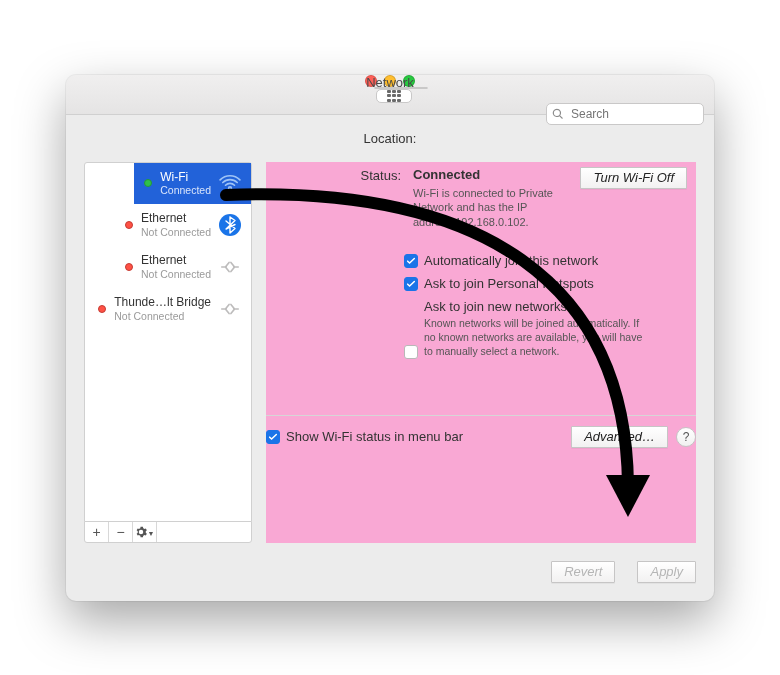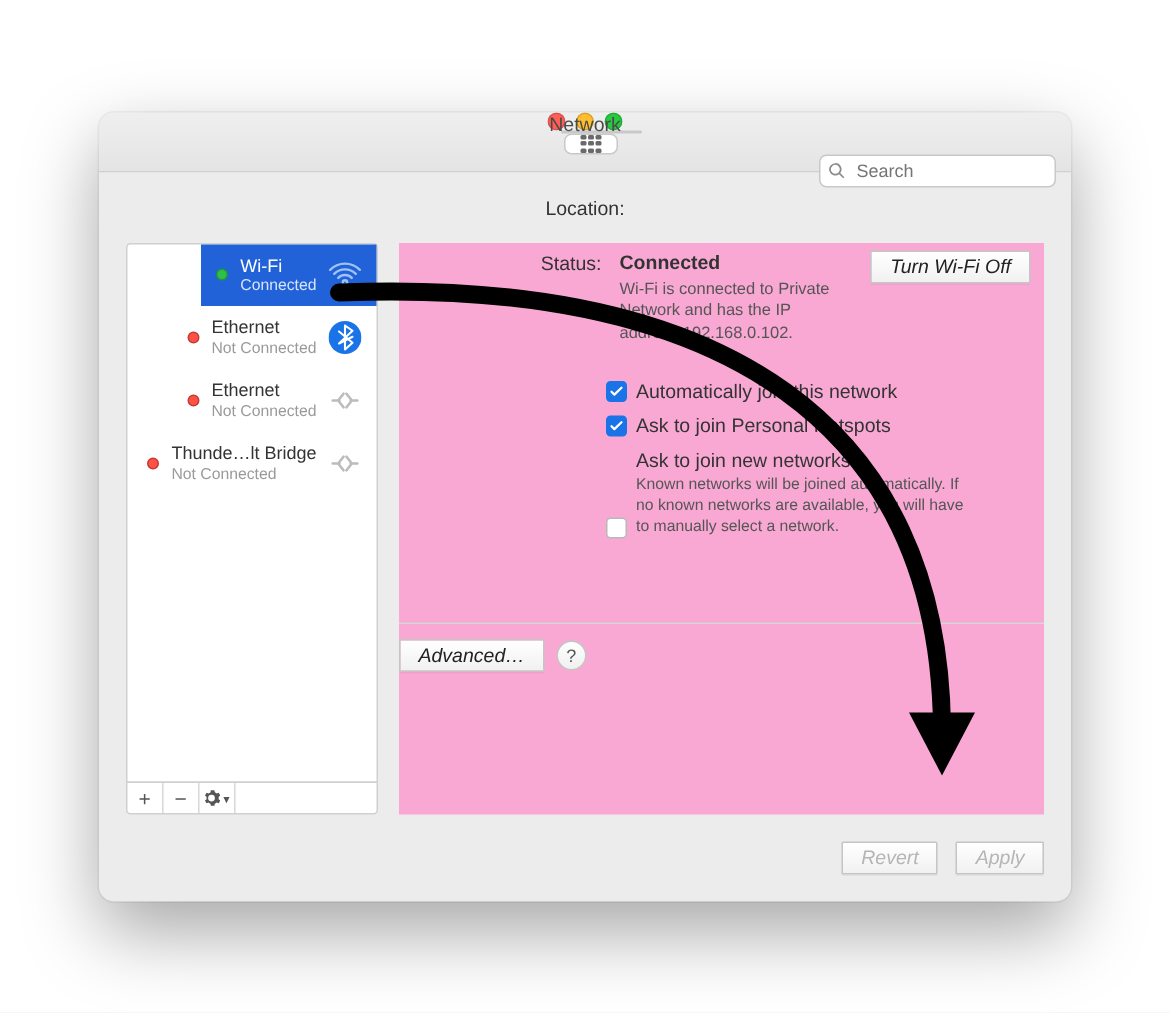--- a/index.html
+++ b/index.html
@@ -117,21 +117,21 @@
       display:flex; align-items:center; justify-content:center; margin-top:1px;
     }
     .chkbox.on { background:#1a74e8; border-color:#1a74e8;}
     .chkbox.on svg { width:10px; height:10px; }
     .chk .clabel { font-size:13px; color:#333;}
     .chk .sublabel { font-size:10.5px; color:#555; line-height:1.35; max-width:228px; margin-top:2px;}
 
     .bottombar { margin-top:56px; border-top:1px solid #d6d6d6; padding-top:10px; display:flex; align-items:center; gap:8px;}
     .bottombar .left { display:flex; align-items:center; gap:6px; flex:1; }
 
-    .footer { display:flex; justify-content:flex-end; gap:12px; padding:0 18px 18px 18px;align-items:flex-end;}
+    .footer { display:flex; justify-content:flex-end; gap:22px; padding:0 18px 18px 18px;align-items:flex-end;}
 
     
     .overlay { position:absolute; inset:0; pointer-events:none; }
   </style>
 </head>
 <body>
 
 <div class="window">
 
   <div class="titlebar">
@@ -287,20 +287,28 @@
           <div class="chk" style="align-items:flex-end;">
             <div class="chkbox"></div>
             <div>
               <div class="clabel">Ask to join new networks</div>
               <div class="sublabel">Known networks will be joined automatically. If no known networks are available, you will have to manually select a network.</div>
             </div>
           </div>
         </div>
 
         <div class="bottombar">
+          <div class="left">
+            <div class="chkbox on">
+                <svg viewBox="0 0 12 12">
+                  <path d="M2 6.2l2.3 2.3L10 3" stroke="#fff" stroke-width="1.8" fill="none" stroke-linecap="round" stroke-linejoin="round"></path>
+                </svg>
+              </div>
+            <span>Show Wi-Fi status in menu bar</span>
+          </div>
           <button class="btn">Advanced…</button>
           <div class="helpbtn">?</div>
         </div>
 
       </div>
     </div>
   </div>
 
   <div class="footer">
     <button class="btn disabled">Revert</button>

